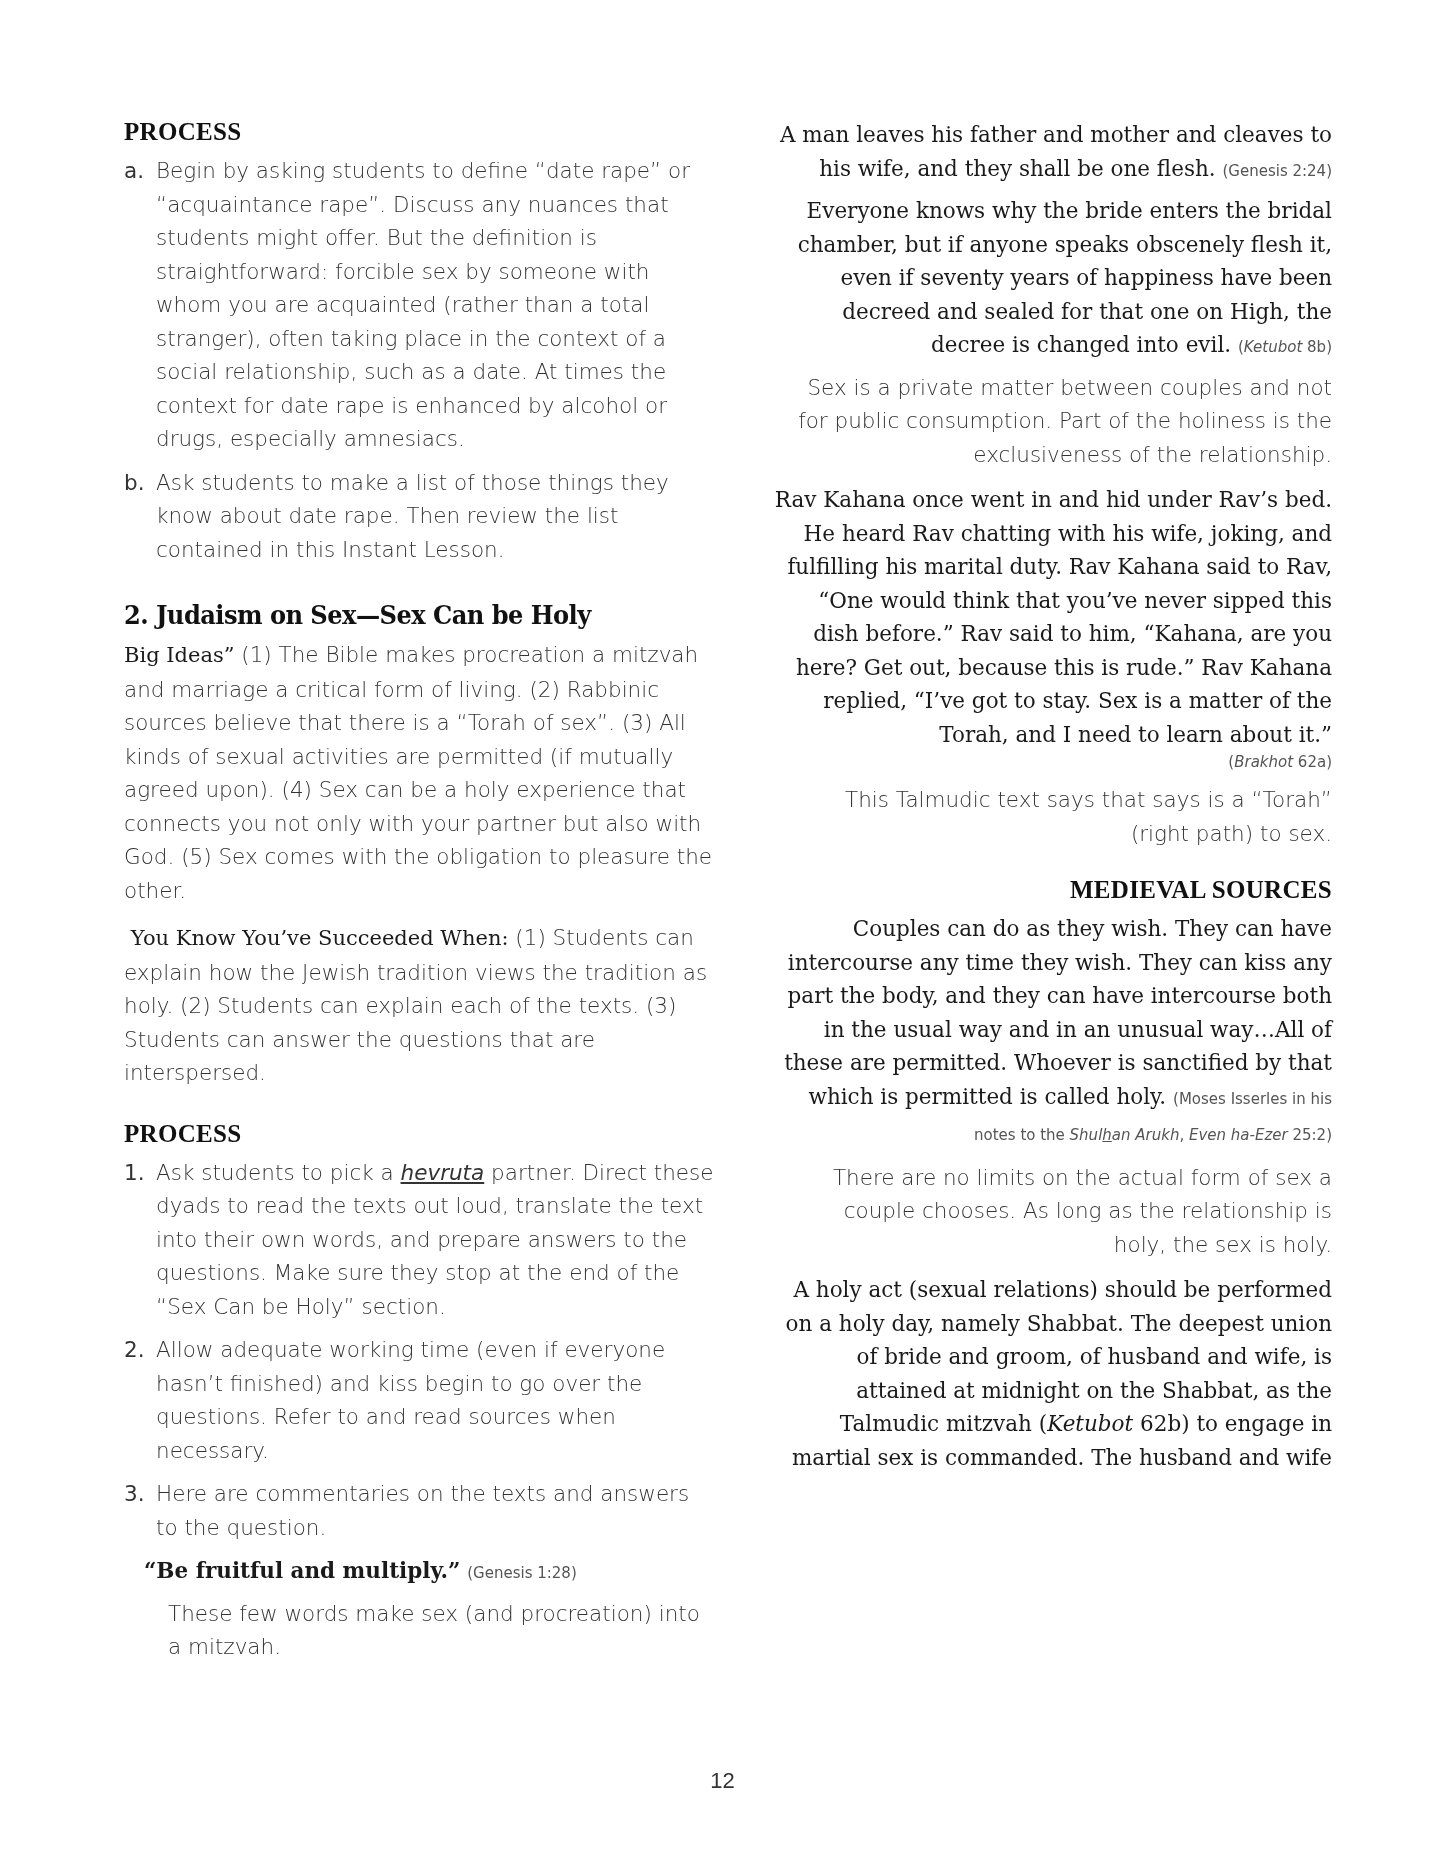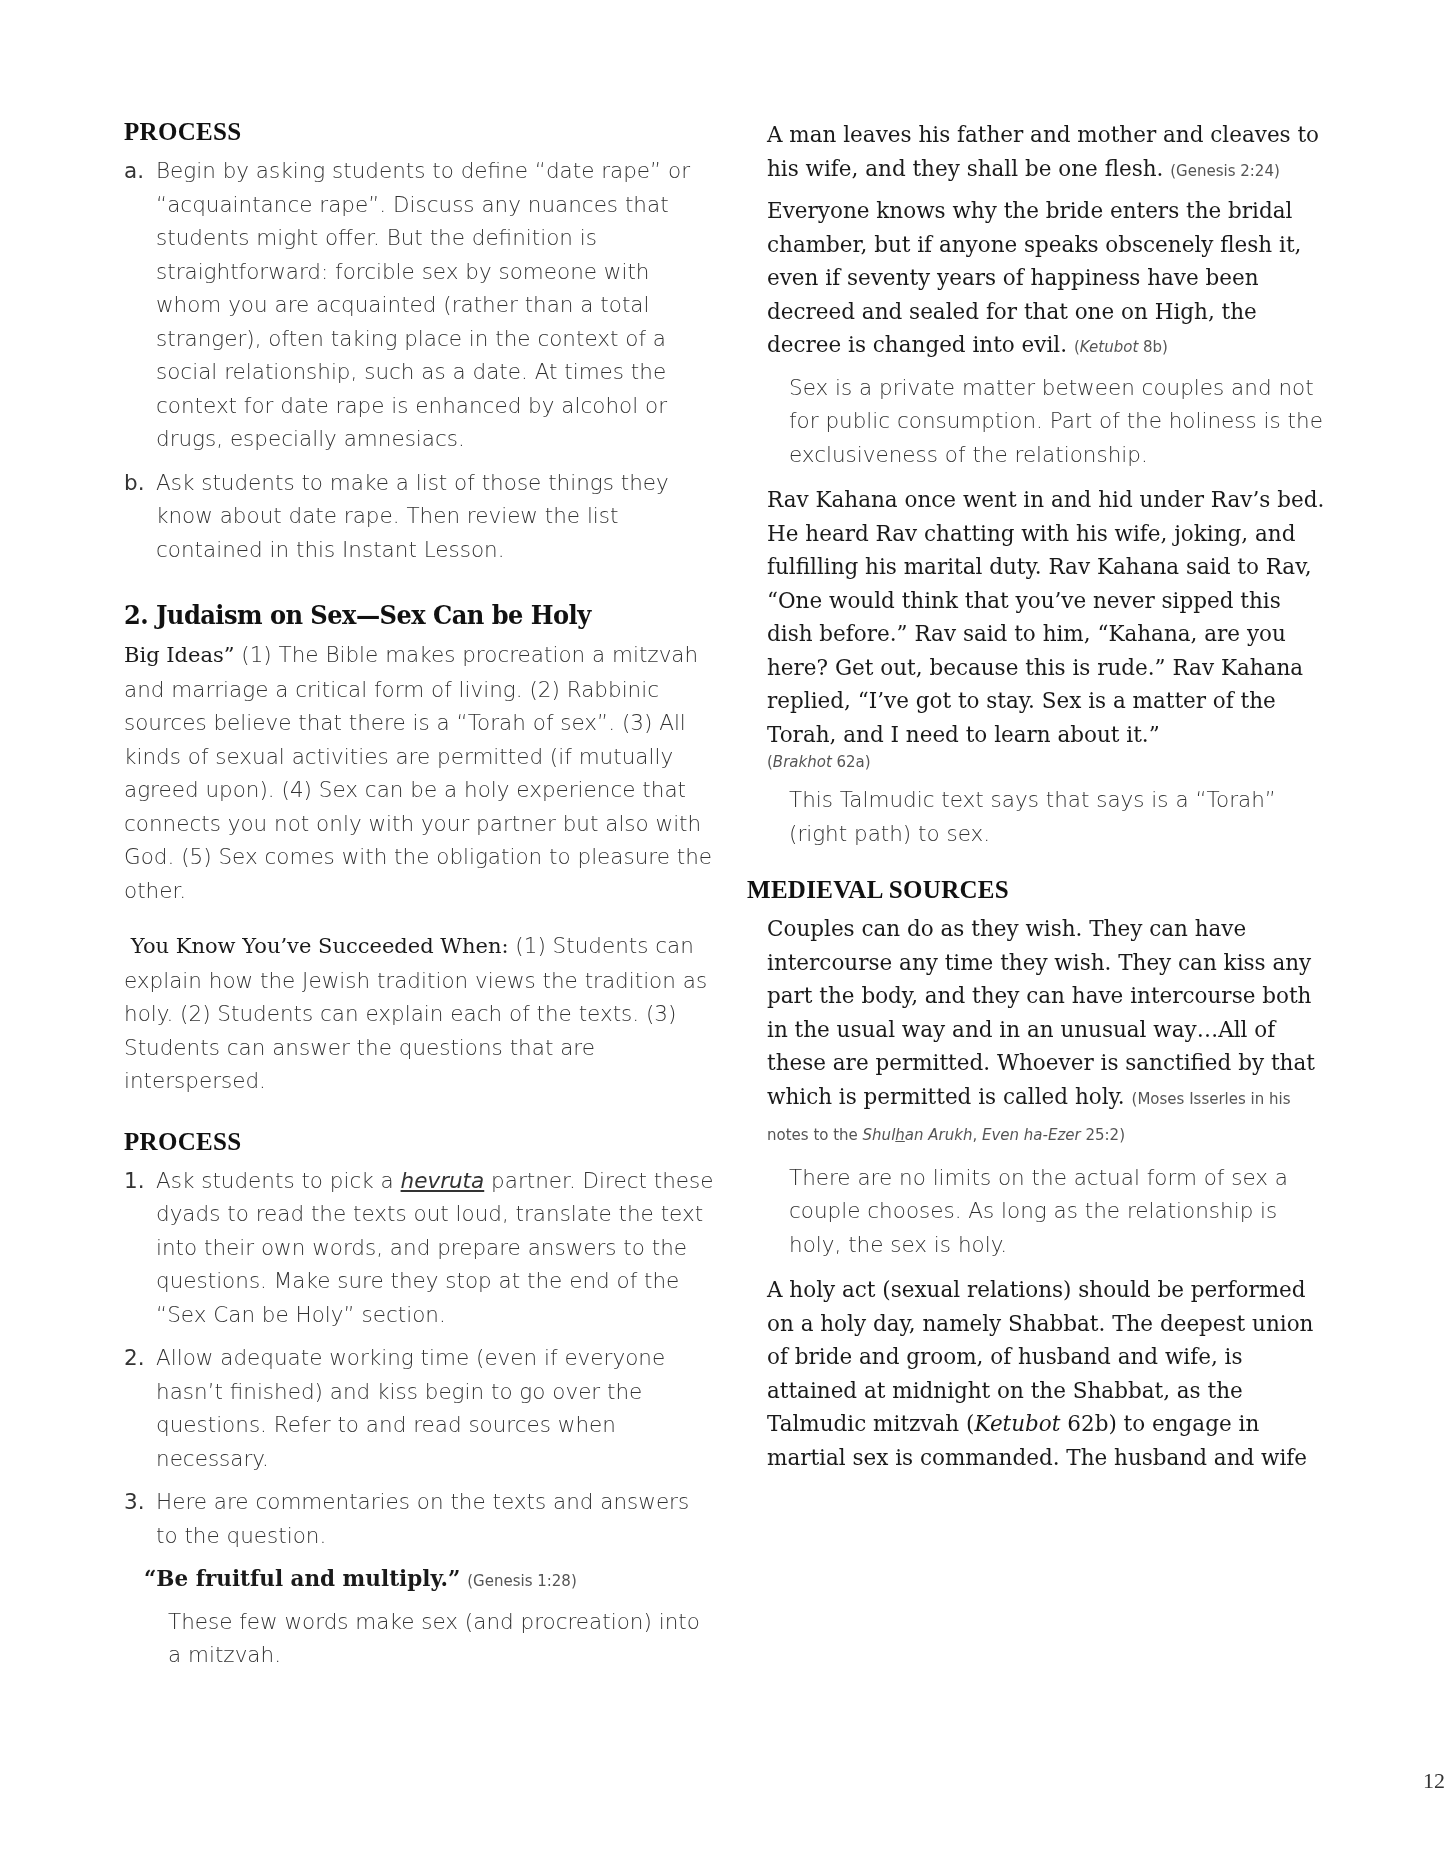--- a/index.html
+++ b/index.html
@@ -1,19 +1,19 @@
 <!DOCTYPE html>
 <html><head>
 <meta charset="utf-8">
 <style>
   html, body { margin: 0; padding: 0; background: #ffffff; }
   body { width: 1445px; height: 1872px; position: relative; overflow: hidden; color: #2a2a2a; }
   .col { position: absolute; top: 118px; }
   .col-left { left: 124px; width: 590px; }
-  .col-right { left: 767px; width: 565px; }
+  .col-right { left: 767px; width: 565px; text-align: right; }
 
   .h-caps {
     font-family: "Liberation Serif", serif;
     font-weight: bold; font-size: 25px; color: #111;
     margin: 0 0 8px 0; letter-spacing: 0.3px;
   }
   .h-section {
     font-family: "DejaVu Serif", serif; font-weight: 900;
     font-size: 26px; color: #111; margin: 34px 0 8px 0; letter-spacing: -0.6px;
     transform: scaleX(0.93); transform-origin: left;
@@ -33,24 +33,24 @@
   .quote {
     font-family: "DejaVu Serif", serif; font-size: 21.5px; line-height: 33.5px;
     color: #1a1a1a; margin: 0 0 6px 0;
   }
   .cite { font-family: "DejaVu Sans", sans-serif; font-size: 15px; color: #555; }
   .cite-block { font-family: "DejaVu Sans", sans-serif; font-size: 15px; color: #555; line-height: 26px; margin: -4px 0 8px 0; }
   .commentary {
     font-family: "DejaVu Sans", sans-serif; font-weight: 300; font-size: 21.5px;
     line-height: 33.5px; color: #333; margin: 0 0 12px 22px;
   }
-  .para-gap { margin-bottom: 22px; }
+  .para-gap { margin-bottom: 14px; }
   .page-number {
-    position: absolute; left: 0; right: 0; top: 1768px; text-align: right;
-    font-family: Liberation Serif, serif; font-size: 22px; color: #333;
+    position: absolute; left: 0; right: 0; top: 1768px; text-align: center;
+    font-family: Liberation Sans, sans-serif; font-size: 22px; color: #333;
   }
   em.it { font-style: italic; }
   .underline { text-decoration: underline; }
 </style>
 </head>
 <body>
 
 <div class="col col-left">
   <h3 class="h-caps">PROCESS</h3>
   <div class="list-item">

